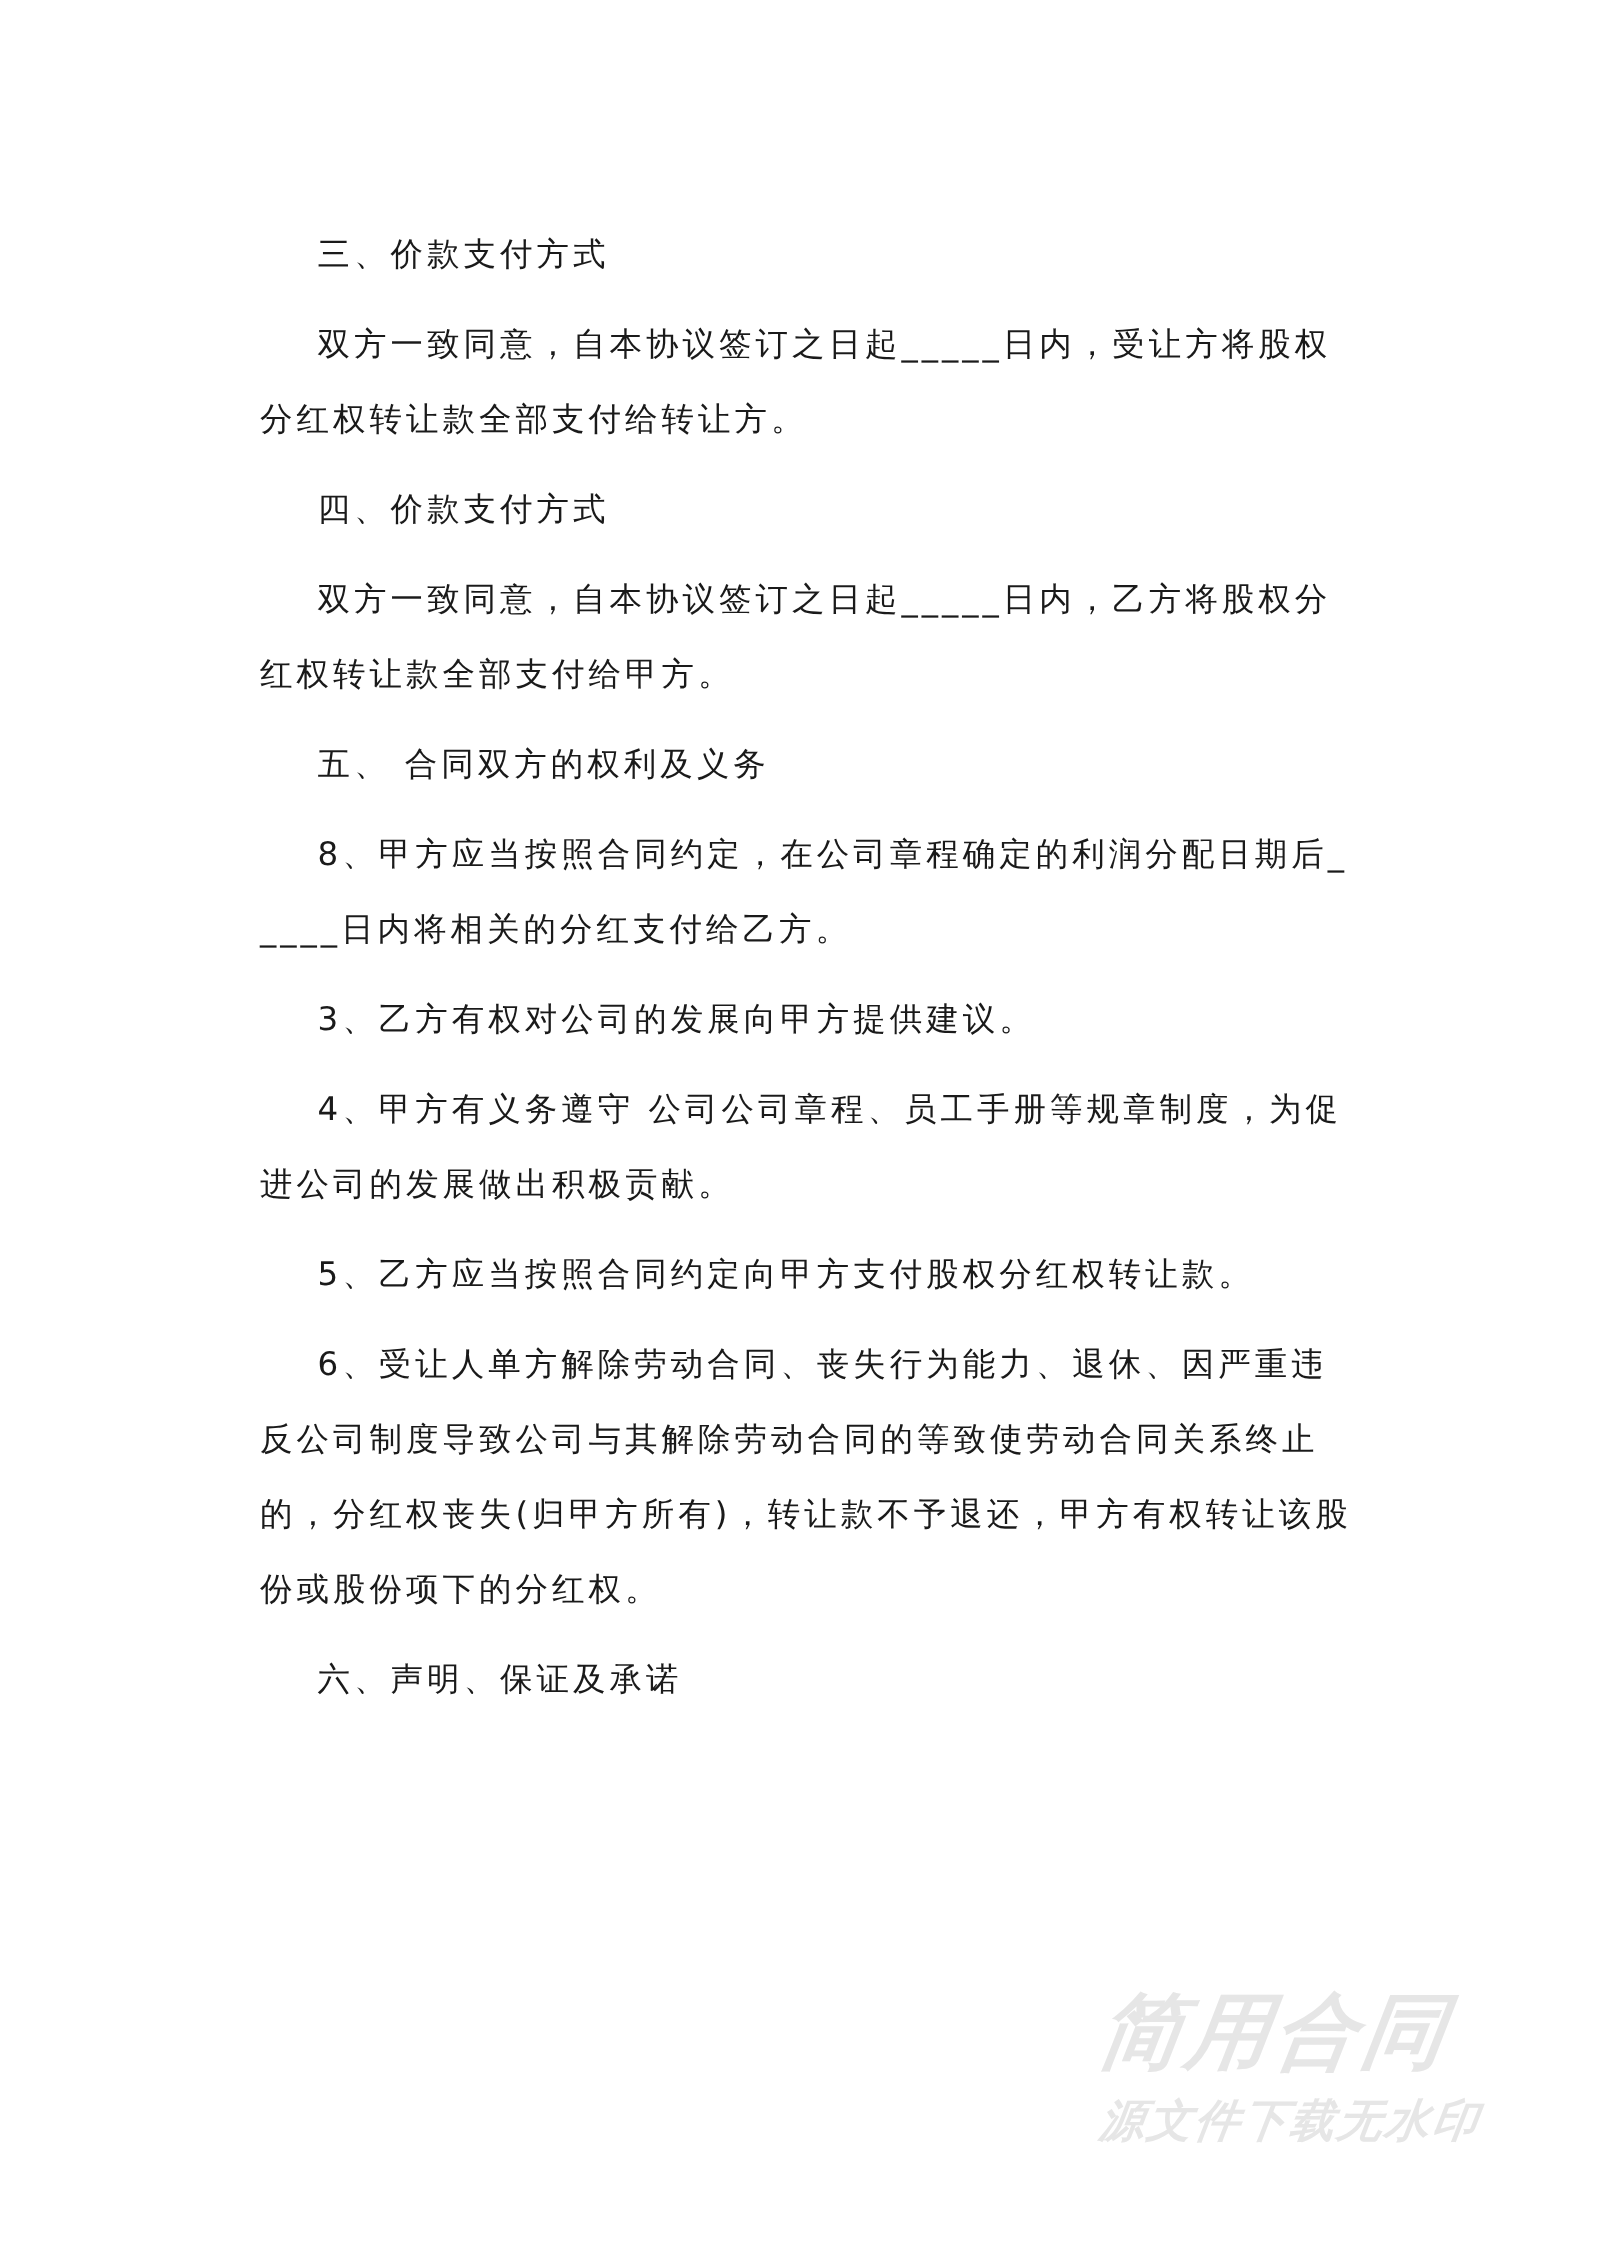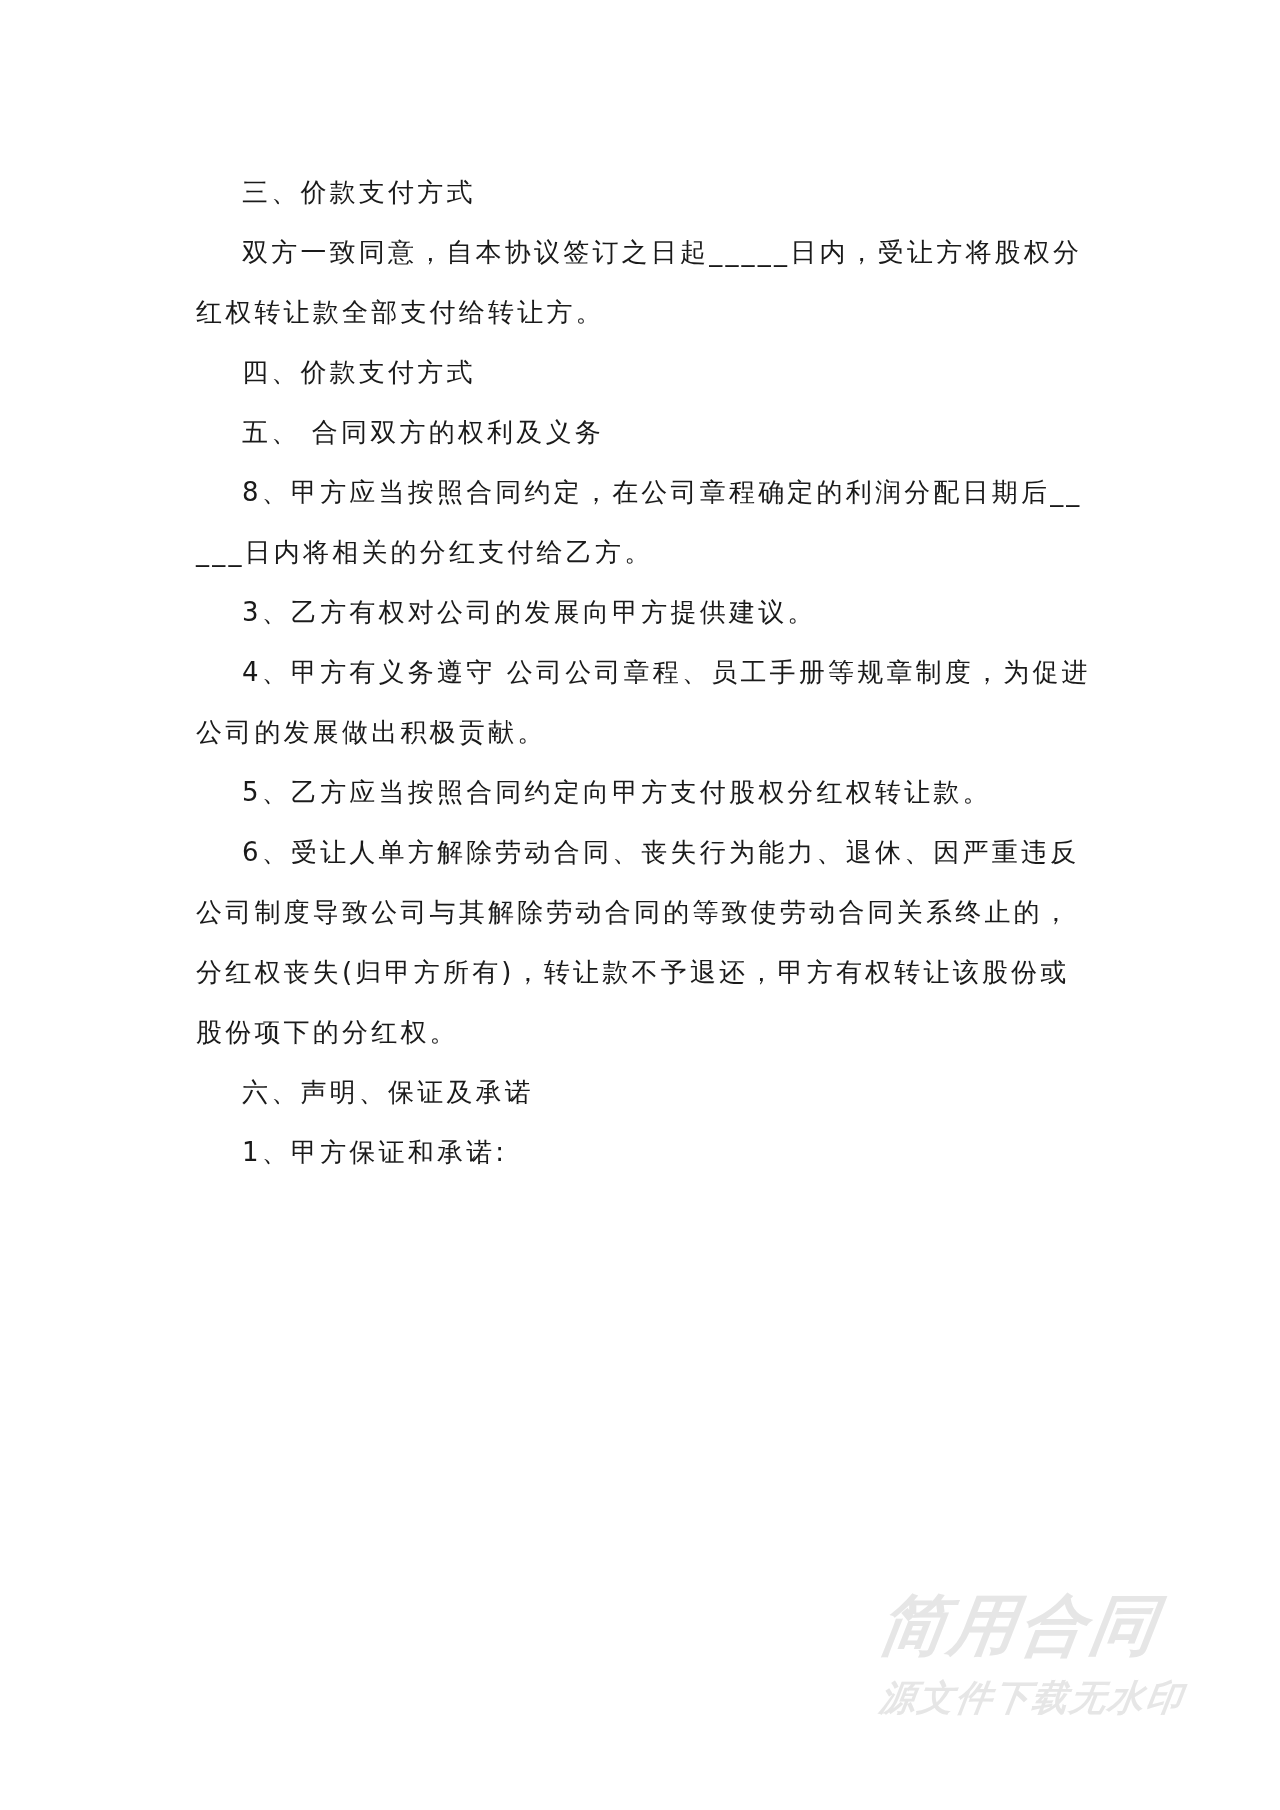--- a/index.html
+++ b/index.html
@@ -26,21 +26,21 @@
     .content {
       position: absolute;
       left: 196px;
       top: 162px;
       width: 900px;
     }
     .para {
       font-size: 26px;
       line-height: 60px;
       letter-spacing: 3.2px;
-      margin: 0;
+      margin: 12px;
       white-space: pre-wrap;
       word-break: break-all;
     }
     .indent {
       text-indent: 46px;
     }
     .watermark {
       position: absolute;
       left: 880px;
       top: 1590px;
@@ -67,27 +67,27 @@
     }
   </style>
 </head>
 <body>
 
 <div class="page">
   <div class="content">
     <p class="para indent">三、价款支付方式</p>
     <p class="para indent">双方一致同意，自本协议签订之日起_____日内，受让方将股权分红权转让款全部支付给转让方。</p>
     <p class="para indent">四、价款支付方式</p>
+    <p class="para indent">双方一致同意，自本协议签订之日起_____日内，乙方将股权分红权转让款全部支付给甲方。</p>
     <p class="para indent">五、 合同双方的权利及义务</p>
     <p class="para indent">8、甲方应当按照合同约定，在公司章程确定的利润分配日期后_____日内将相关的分红支付给乙方。</p>
     <p class="para indent">3、乙方有权对公司的发展向甲方提供建议。</p>
     <p class="para indent">4、甲方有义务遵守 公司公司章程、员工手册等规章制度，为促进公司的发展做出积极贡献。</p>
     <p class="para indent">5、乙方应当按照合同约定向甲方支付股权分红权转让款。</p>
     <p class="para indent">6、受让人单方解除劳动合同、丧失行为能力、退休、因严重违反公司制度导致公司与其解除劳动合同的等致使劳动合同关系终止的，分红权丧失(归甲方所有)，转让款不予退还，甲方有权转让该股份或股份项下的分红权。</p>
     <p class="para indent">六、声明、保证及承诺</p>
-    <p class="para indent">1、甲方保证和承诺:</p>
   </div>
 
   <div class="watermark">
     <span class="wm-main">简用合同</span>
     <span class="wm-sub">源文件下载无水印</span>
   </div>
 </div>
 
 </body></html>

